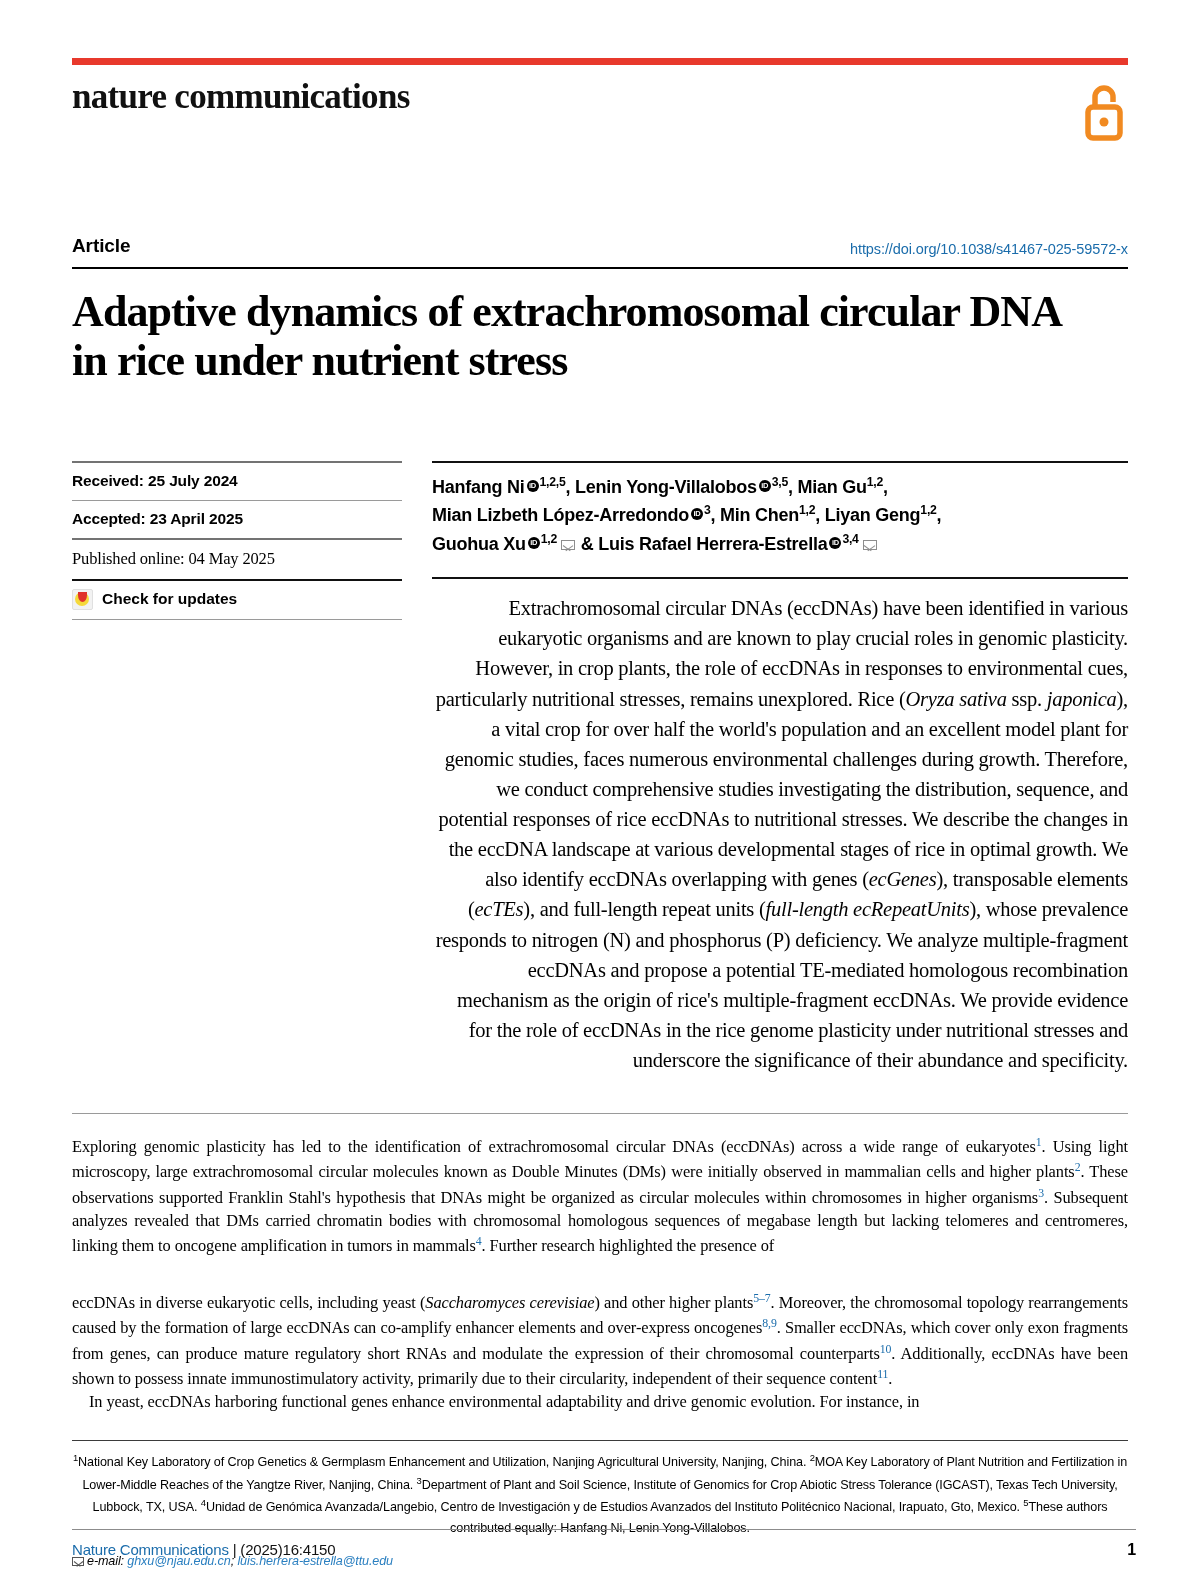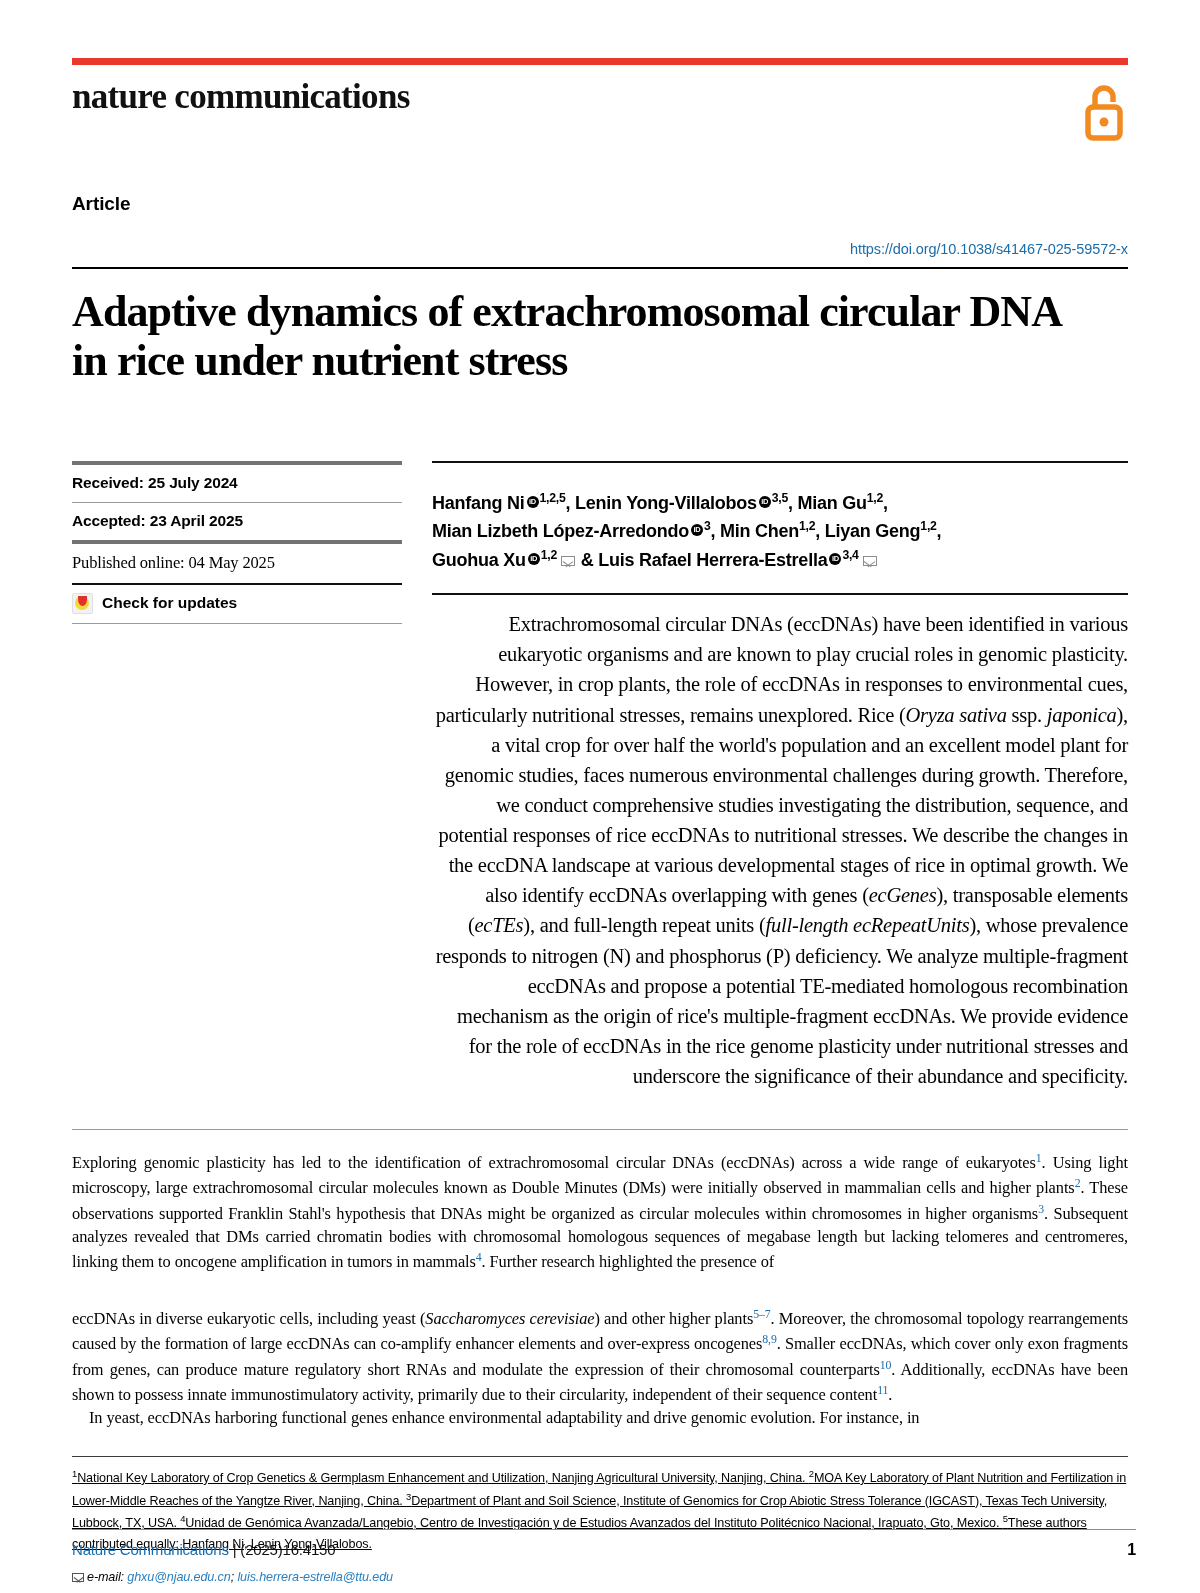--- a/index.html
+++ b/index.html
@@ -45,21 +45,21 @@
     color: #111;
   }
   .oa-logo {
     margin-top: 2px;
     margin-right: 2px;
   }
 
   
   .article-line {
     display: flex;
-    align-items: flex-start;
+    align-items: flex-end;
     justify-content: space-between;
     margin-top: 48px;
   }
   .article-kicker {
     font-size: 19px;
     font-weight: bold;
     letter-spacing: -0.1px;
   }
   .doi-link {
     font-size: 14.5px;
@@ -87,21 +87,21 @@
   
   .meta-abstract {
     display: flex;
     margin-top: 75px;
   }
   .meta-col {
     width: 330px;
     flex: 0 0 330px;
   }
   .meta-col .meta-row {
-    border-top: 4px solid #737373;
+    border-top: 2px solid #737373;
     padding: 9px 0 10px 0;
     font-size: 15.5px;
     letter-spacing: -0.15px;
   }
   .meta-col .meta-row.thin { border-top-width: 1.2px; border-top-color: #9a9a9a; }
   .meta-col .meta-row.bold { font-weight: bold; }
   .meta-col .meta-row.serif {
     font-family: "Liberation Serif", serif;
     font-size: 16.5px;
     font-weight: normal;
@@ -157,21 +157,21 @@
     letter-spacing: -0.25px;
     text-align: right;
   }
 
   
   .authors {
     font-size: 18px;
     font-weight: bold;
     line-height: 1.55;
     letter-spacing: -0.25px;
-    padding-top: 26px;
+    padding-top: 10px;
   }
   .authors sup { font-size: 0.68em; font-weight: bold; }
   .orcid {
     display: inline-block;
     width: 12px; height: 12px;
     border-radius: 50%;
     background: #000;
     position: relative;
     vertical-align: 1px;
     margin: 0 1px 0 2px;
@@ -234,22 +234,21 @@
   
   .aff-rule {
     border-top: 1.4px solid #3b3b3b;
     margin-top: 26px;
   }
   .affiliations {
     font-size: 12.6px;
     line-height: 1.62;
     margin-top: 9px;
     letter-spacing: -0.12px;
-    text-align: left;
-    text-decoration: underline;
+    text-align: center;
   }
   .affiliations sup { font-size: 0.75em; }
   .email-line {
     margin-top: 16px;
     font-size: 12.6px;
     letter-spacing: -0.12px;
     font-style: italic;
   }
   .email-line a { color: #2a7fc0; text-decoration: none; }
   .env-small {

